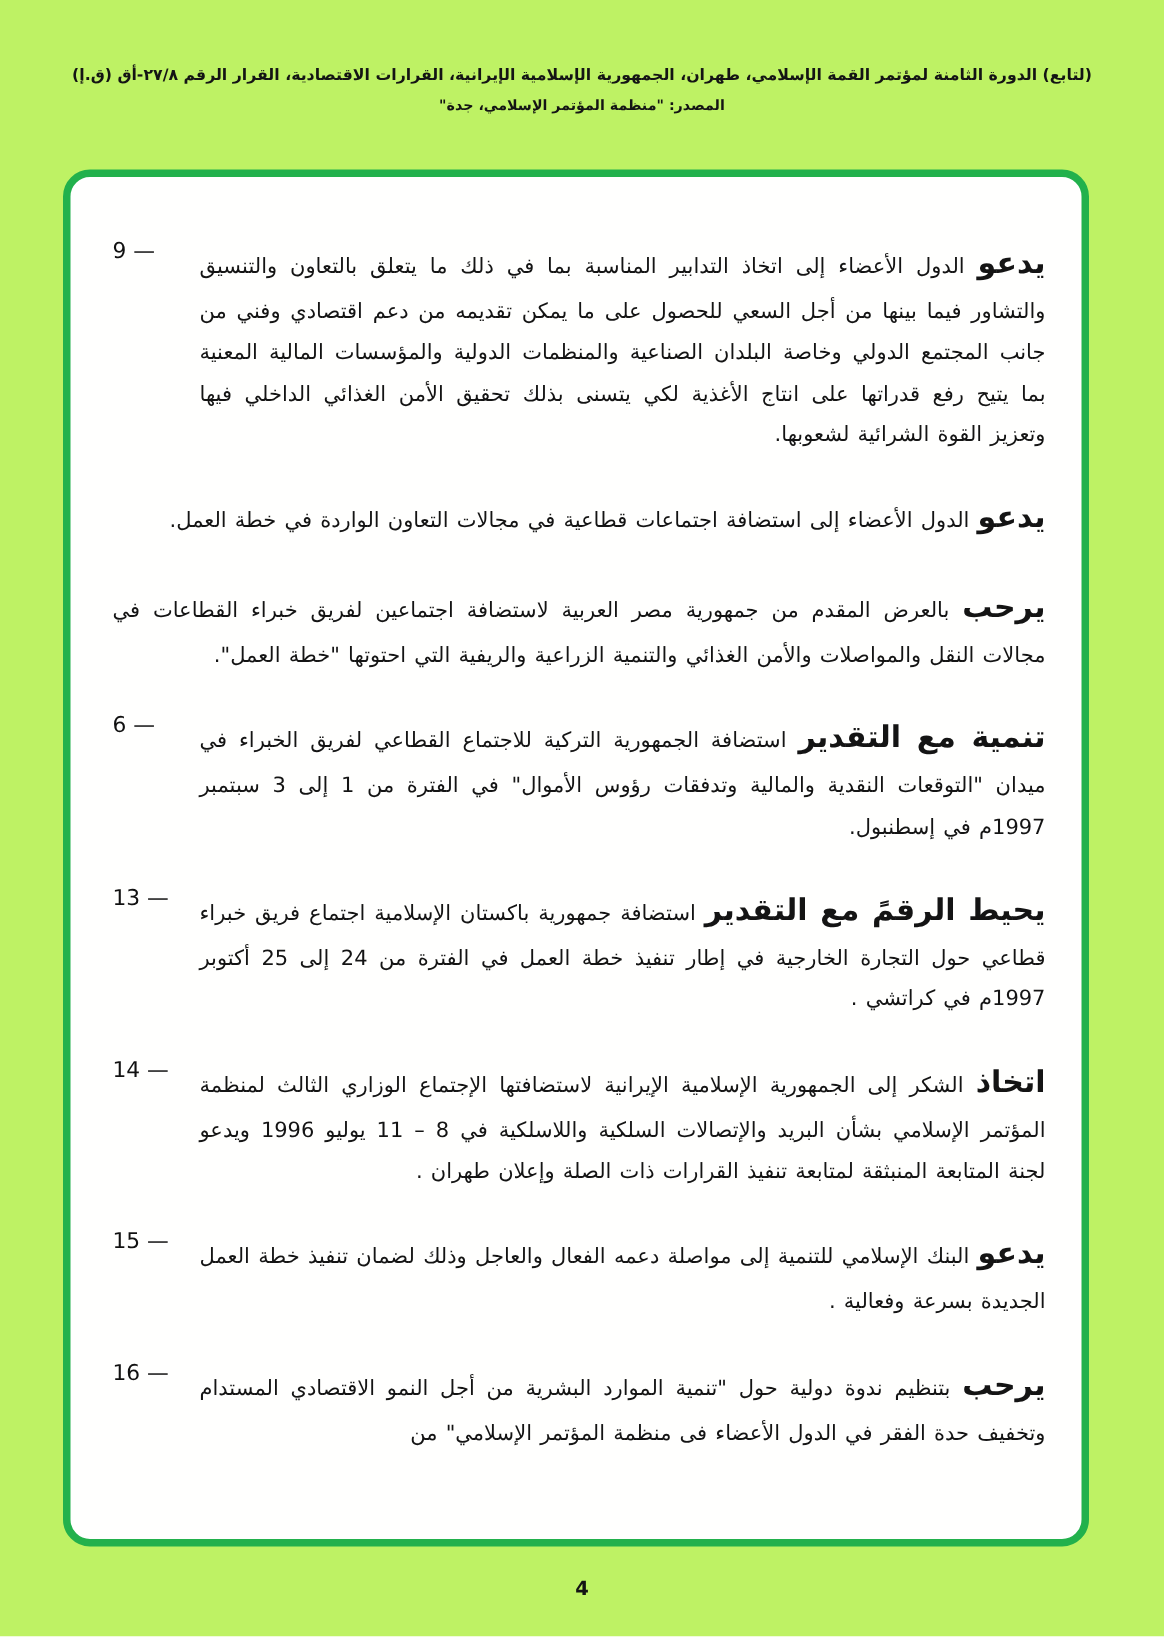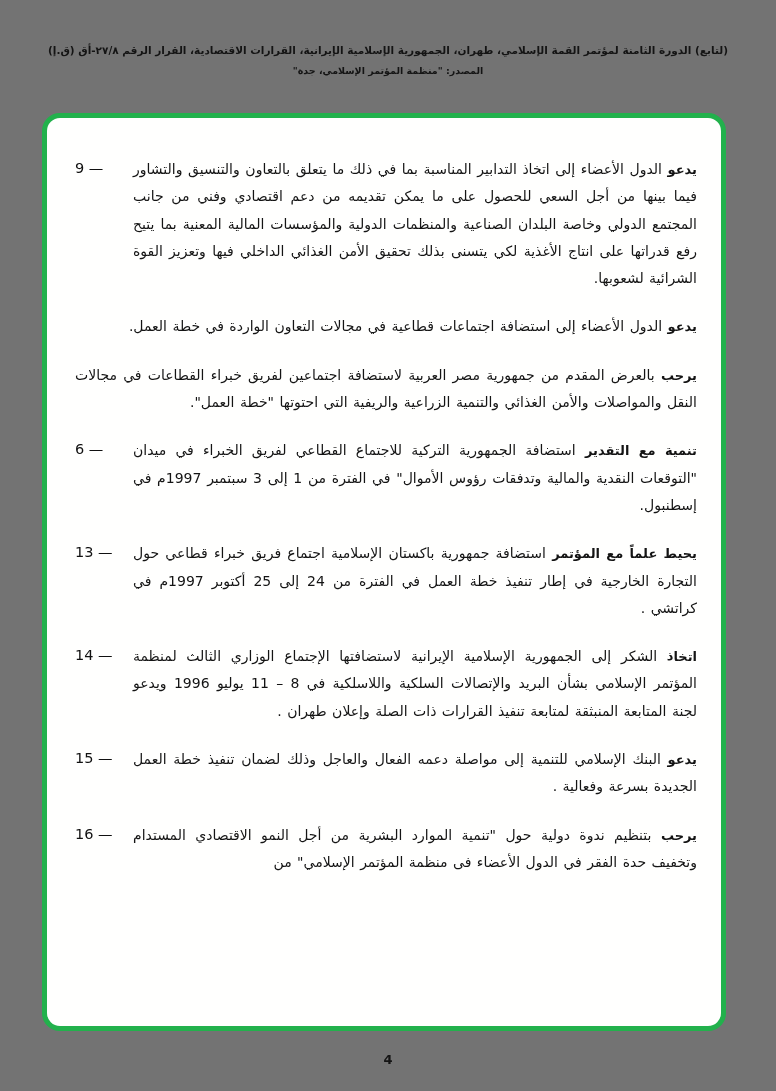--- a/index.html
+++ b/index.html
@@ -1,21 +1,21 @@
 <!DOCTYPE html>
 <html lang="ar" style="--border_green: #22b14c;"><head>
 <meta charset="utf-8">
 <style>
   * { margin: 0; padding: 0; box-sizing: border-box; }
   html, body { background: #ffffff; }
   .page {
     position: relative;
     width: 776px;
     height: 1091px;
-    background: #737373;
+    background: #bef264;
     font-family: "DejaVu Sans", sans-serif;
     color: #141414;
     overflow: hidden;
   }
   .doc-header {
     position: absolute;
     top: 44px;
     left: 30px;
     right: 30px;
     text-align: center;
@@ -61,21 +61,21 @@
   .item-text {
     flex: 1;
     direction: rtl;
     text-align: justify;
     font-size: 14px;
     line-height: 1.95;
     word-spacing: 1px;
   }
   .lead {
     font-weight: bold;
-    font-size: 13px;
+    font-size: 20px;
   }
   .page-num {
     position: absolute;
     bottom: 24px;
     left: 0;
     right: 0;
     text-align: center;
     font-size: 13px;
     font-weight: bold;
   }
@@ -105,21 +105,21 @@
       <div class="item-text"><span class="lead">يرحب</span><span> بالعرض المقدم من جمهورية مصر العربية لاستضافة اجتماعين لفريق خبراء القطاعات في مجالات النقل والمواصلات والأمن الغذائي والتنمية الزراعية والريفية التي احتوتها "خطة العمل".</span></div>
     </div>
 
     <div class="item">
       <div class="item-num">6 —</div>
       <div class="item-text"><span class="lead">تنمية مع التقدير</span><span> استضافة الجمهورية التركية للاجتماع القطاعي لفريق الخبراء في ميدان "التوقعات النقدية والمالية وتدفقات رؤوس الأموال" في الفترة من 1 إلى 3 سبتمبر 1997م في إسطنبول.</span></div>
     </div>
 
     <div class="item">
       <div class="item-num">13 —</div>
-      <div class="item-text"><span class="lead">يحيط علماً مع المؤتمر</span><span> استضافة جمهورية باكستان الإسلامية اجتماع فريق خبراء قطاعي حول التجارة الخارجية في إطار تنفيذ خطة العمل في الفترة من 24 إلى 25 أكتوبر 1997م في كراتشي .</span></div>
+      <div class="item-text"><span class="lead">يحيط الرقمً مع التقدير</span><span> استضافة جمهورية باكستان الإسلامية اجتماع فريق خبراء قطاعي حول التجارة الخارجية في إطار تنفيذ خطة العمل في الفترة من 24 إلى 25 أكتوبر 1997م في كراتشي .</span></div>
     </div>
 
     <div class="item">
       <div class="item-num">14 —</div>
       <div class="item-text"><span class="lead">اتخاذ</span><span> الشكر إلى الجمهورية الإسلامية الإيرانية لاستضافتها الإجتماع الوزاري الثالث لمنظمة المؤتمر الإسلامي بشأن البريد والإتصالات السلكية واللاسلكية في 8 – 11 يوليو 1996 ويدعو لجنة المتابعة المنبثقة لمتابعة تنفيذ القرارات ذات الصلة وإعلان طهران .</span></div>
     </div>
 
     <div class="item">
       <div class="item-num">15 —</div>
       <div class="item-text"><span class="lead">يدعو</span><span> البنك الإسلامي للتنمية إلى مواصلة دعمه الفعال والعاجل وذلك لضمان تنفيذ خطة العمل الجديدة بسرعة وفعالية .</span></div>

